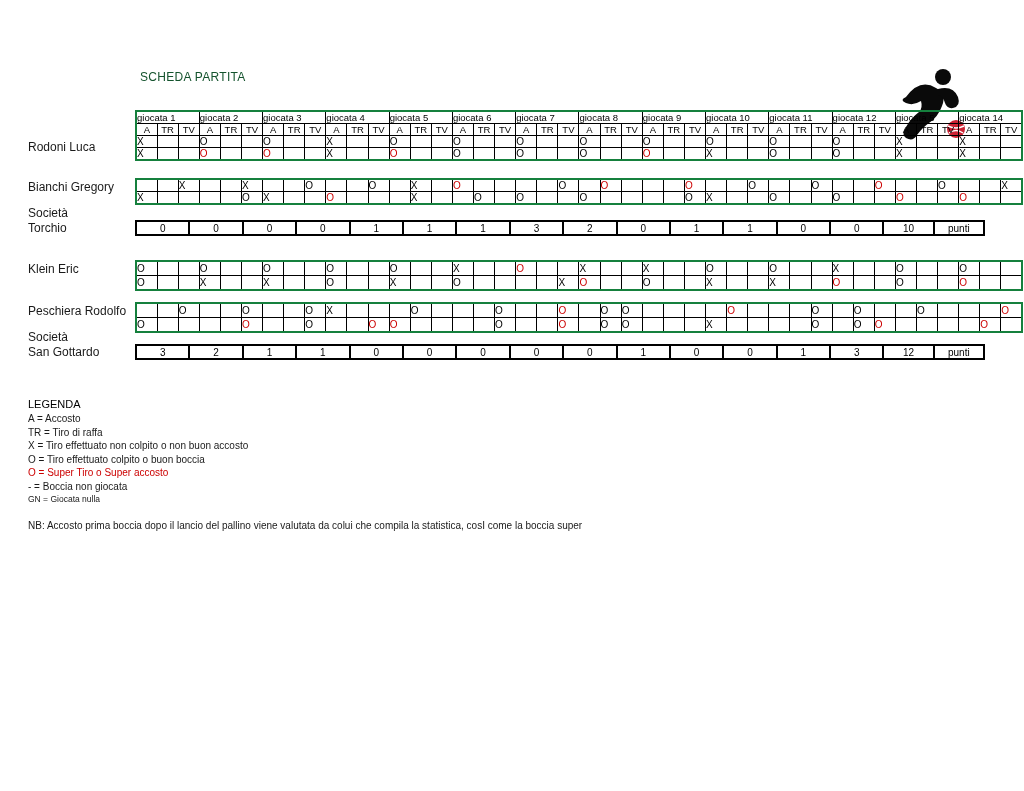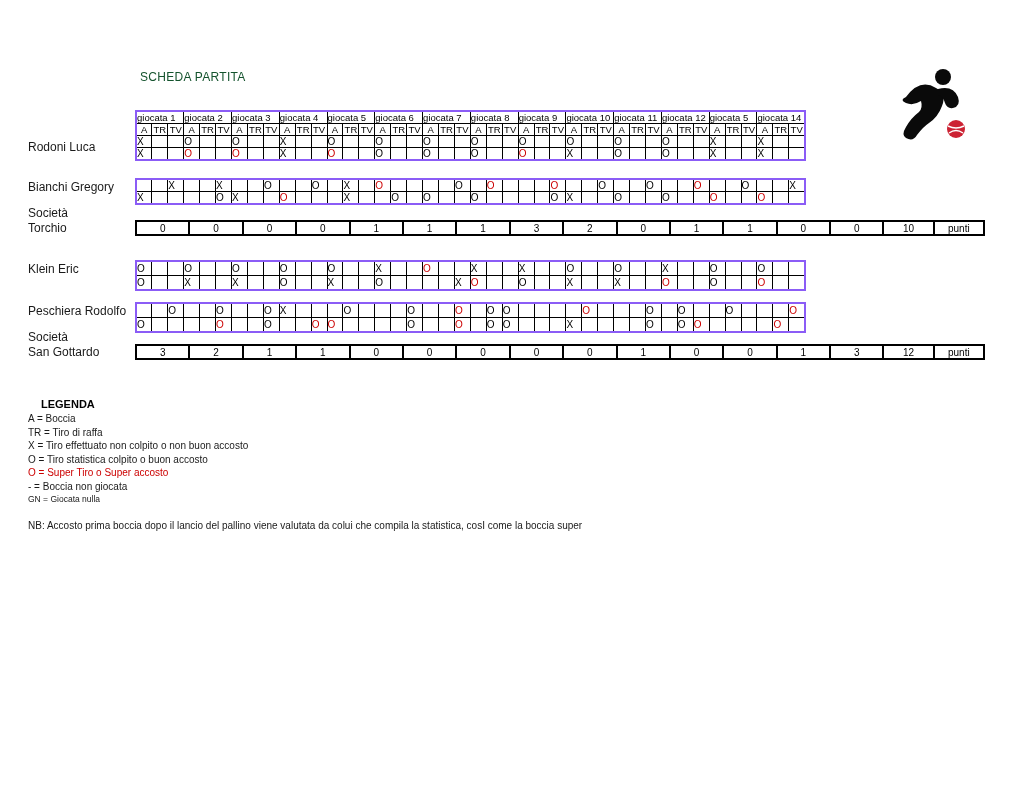--- a/index.html
+++ b/index.html
@@ -2,33 +2,33 @@
 <html><head>
 <meta charset="utf-8">
 <style>
   html,body{margin:0;padding:0}
   body{width:1024px;height:791px;background:#fff;position:relative;overflow:hidden;
        font-family:"Liberation Sans",sans-serif;color:#000}
   .title{position:absolute;left:140px;top:70px;font-size:12px;letter-spacing:.3px;color:#14532d}
   .logo{position:absolute;left:893px;top:66px;width:82px;height:79px}
   .plabel{position:absolute;left:28px;font-size:12px;white-space:nowrap;color:#1a1a1a}
   .gridbox{position:absolute;left:135px}
-  .grid{border-collapse:collapse;table-layout:fixed;width:671px;border:2px solid #8b5cf6}
+  .grid{border-collapse:collapse;table-layout:fixed;width:888px;border:2px solid #15803d}
   .grid th,.grid td{border:1px solid #000;height:11px;padding:0;overflow:hidden;
        white-space:nowrap;font-weight:normal;vertical-align:middle}
   .grid.tall td{height:13px}
   .gh{font-size:9.5px;text-align:left;padding-left:2px;border-left-width:2px;border-bottom-width:1px}
   .sh{font-size:9.5px;text-align:center}
   .cell{font-size:10px;text-align:left;padding-left:2px;line-height:11px}
   .gs{border-left-width:2px}
   .super{color:#cc0000;font-weight:bold}
   .totals{border-collapse:collapse;table-layout:fixed;width:850px;border:2px solid #000}
   .totals td{border:2px solid #000;height:12px;text-align:center;font-size:10px;padding:0}
   .cg{width:53.2px}.ct{width:50px}
-  .legend-title{position:absolute;left:41px;top:398px;font-size:11px;font-weight:bold}
+  .legend-title{position:absolute;left:28px;top:398px;font-size:11px;font-weight:normal}
   .legend-items{position:absolute;left:28px;top:412px}
   .leg{font-size:10px;line-height:13.5px;white-space:nowrap;color:#1a1a1a}
   .leg.super{color:#cc0000;font-weight:normal}
   .leg.small{font-size:8.5px;line-height:12.5px}
   .leg.nb{margin-top:13px}
 </style>
 </head>
 <body>
 
 <div class="title">SCHEDA PARTITA</div>
@@ -569,21 +569,21 @@
           <td>3</td>
           <td>12</td>
           <td>punti</td>
         </tr>
       </tbody>
     </table>
   </div>
 
 <div class="legend-title">LEGENDA</div>
 <div class="legend-items">
-    <div class="leg normal">A = Boccia</div>
+    <div class="leg normal">A = Accosto</div>
     <div class="leg normal">TR = Tiro di raffa</div>
     <div class="leg normal">X = Tiro effettuato non colpito o non buon accosto</div>
-    <div class="leg normal">O = Tiro statistica colpito o buon accosto</div>
+    <div class="leg normal">O = Tiro effettuato colpito o buon boccia</div>
     <div class="leg super">O = Super Tiro o Super accosto</div>
     <div class="leg normal">- = Boccia non giocata</div>
     <div class="leg small">GN = Giocata nulla</div>
     <div class="leg nb">NB: Accosto prima boccia dopo il lancio del pallino viene valutata da colui che compila la statistica, cosI come la boccia super</div>
   </div>
 
 </body></html>

